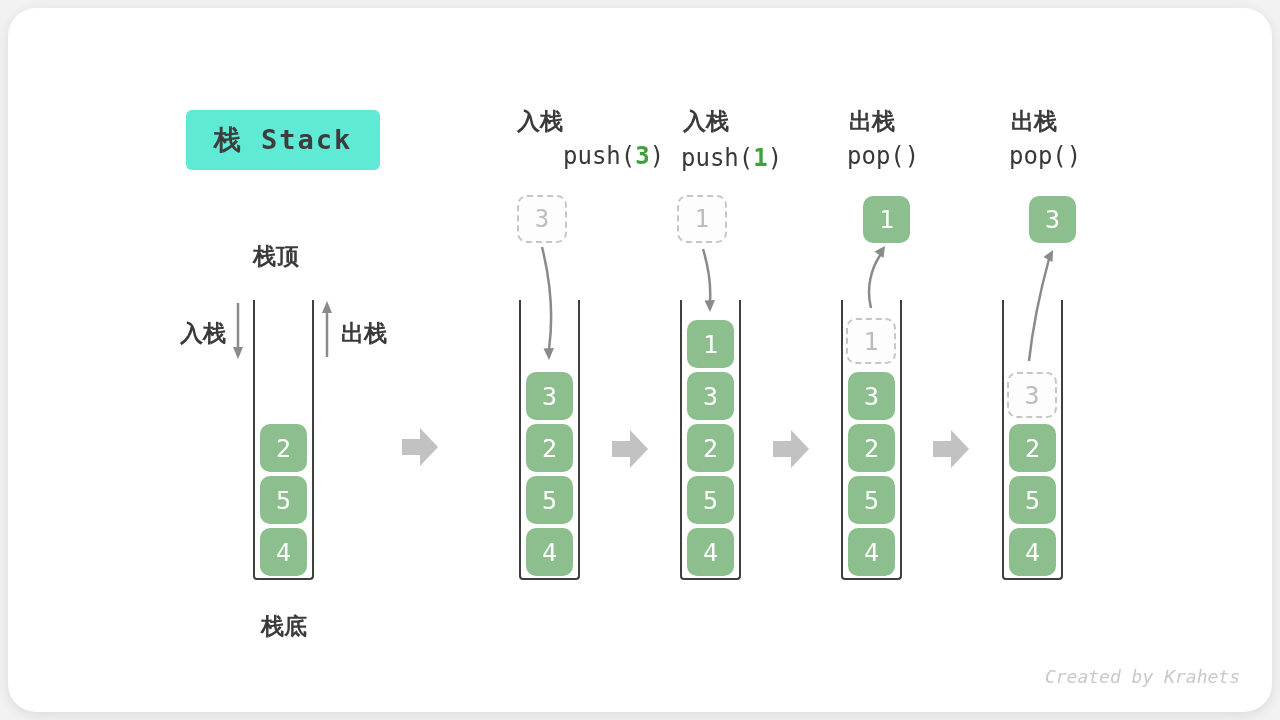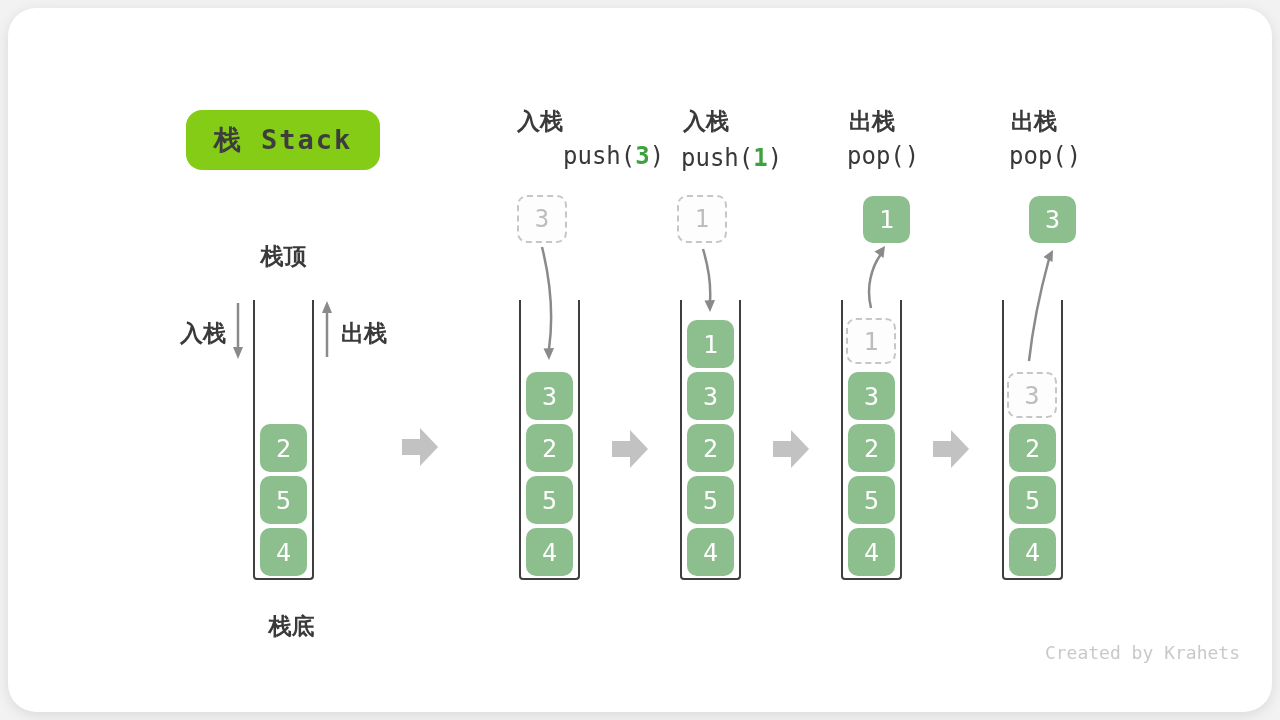--- a/index.html
+++ b/index.html
@@ -16,22 +16,22 @@
     width: 1264px; height: 704px;
     background: #ffffff;
     border-radius: 28px;
     box-shadow: 0 3px 14px rgba(0,0,0,0.10);
   }
   .abs { position: absolute; }
 
   .title-box {
     left: 186px; top: 110px;
     width: 194px; height: 60px;
-    background: #84cc16;
-    border-radius: 16px;
+    background: #5eead4;
+    border-radius: 6px;
     display: flex; align-items: center; justify-content: center;
     font-family: "DejaVu Sans Mono", monospace;
     font-size: 27px; font-weight: 700;
     letter-spacing: 2px;
     color: #3d3d3d;
   }
 
   .step-op {
     font-size: 23px; font-weight: 700; color: #3a3a3a;
     white-space: nowrap;
@@ -79,21 +79,21 @@
     border-radius: 10px;
     display: flex; align-items: center; justify-content: center;
     font-family: "DejaVu Sans Mono", monospace;
     font-size: 25px; color: #ffffff;
   }
 
   .side-label {
     font-size: 23px; font-weight: 700; color: #3a3a3a;
     white-space: nowrap;
   }
-  .center-61 { width: 61px; text-align: center; }
+  .center-61 { width: 61px; text-align: left; }
 
   .watermark {
     font-family: "DejaVu Sans Mono", monospace;
     font-size: 18px; color: #c9c9c9;
     white-space: nowrap;
   }
   svg.overlay {
     position: absolute; left: 0; top: 0;
     width: 1280px; height: 720px;
     pointer-events: none;
@@ -190,13 +190,13 @@
     <path d="M 1029 361 C 1033 325, 1040 292, 1049 259" stroke="#8a8a8a" stroke-width="2.5" fill="none"></path>
     <polygon points="1053,250 1043.5,257 1052.5,262" fill="#8a8a8a"></polygon>
   </g>
 
   <polygon fill="#c2c2c2" points="402,439 420,439 420,428 438,447 420,466 420,455 402,455"></polygon>
   <polygon fill="#c2c2c2" points="612,441 630,441 630,430 648,449 630,468 630,457 612,457"></polygon>
   <polygon fill="#c2c2c2" points="773,441 791,441 791,430 809,449 791,468 791,457 773,457"></polygon>
   <polygon fill="#c2c2c2" points="933,441 951,441 951,430 969,449 951,468 951,457 933,457"></polygon>
 </svg>
 
-<div class="abs watermark" style="right:40px; top:642px;">Created by Krahets</div>
+<div class="abs watermark" style="right:40px; top:666px;font-style:italic;">Created by Krahets</div>
 
 </body></html>

